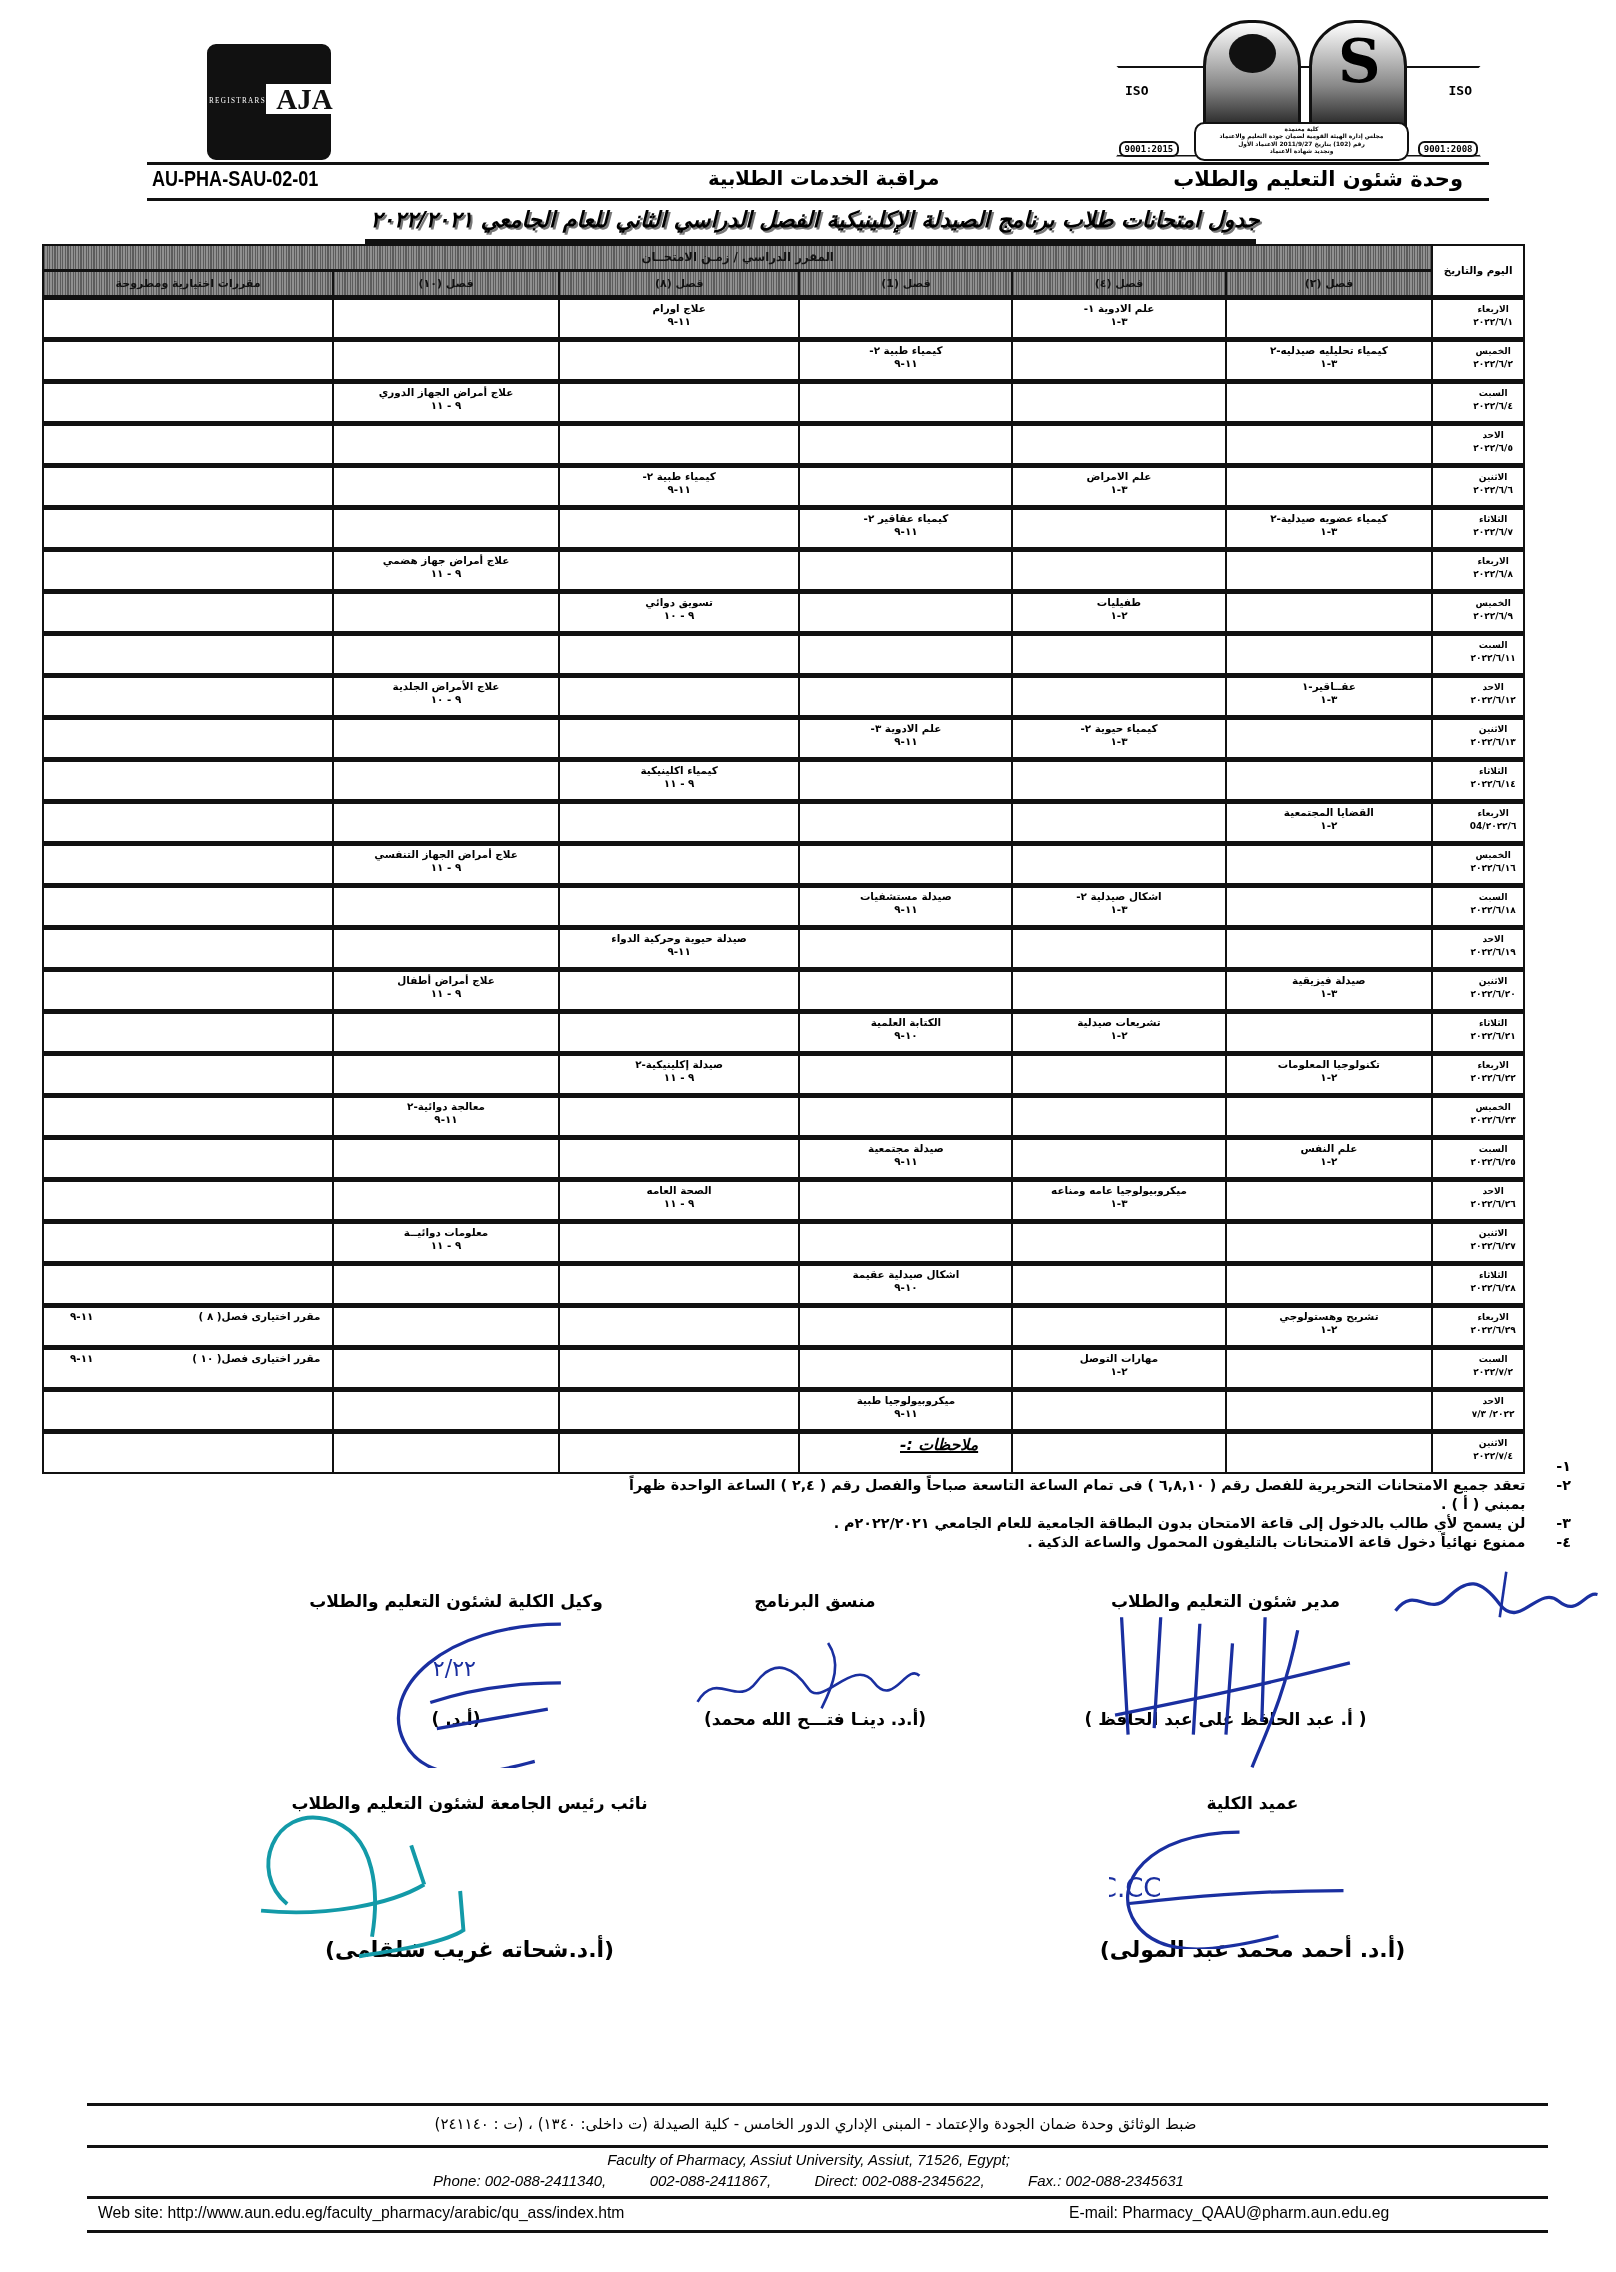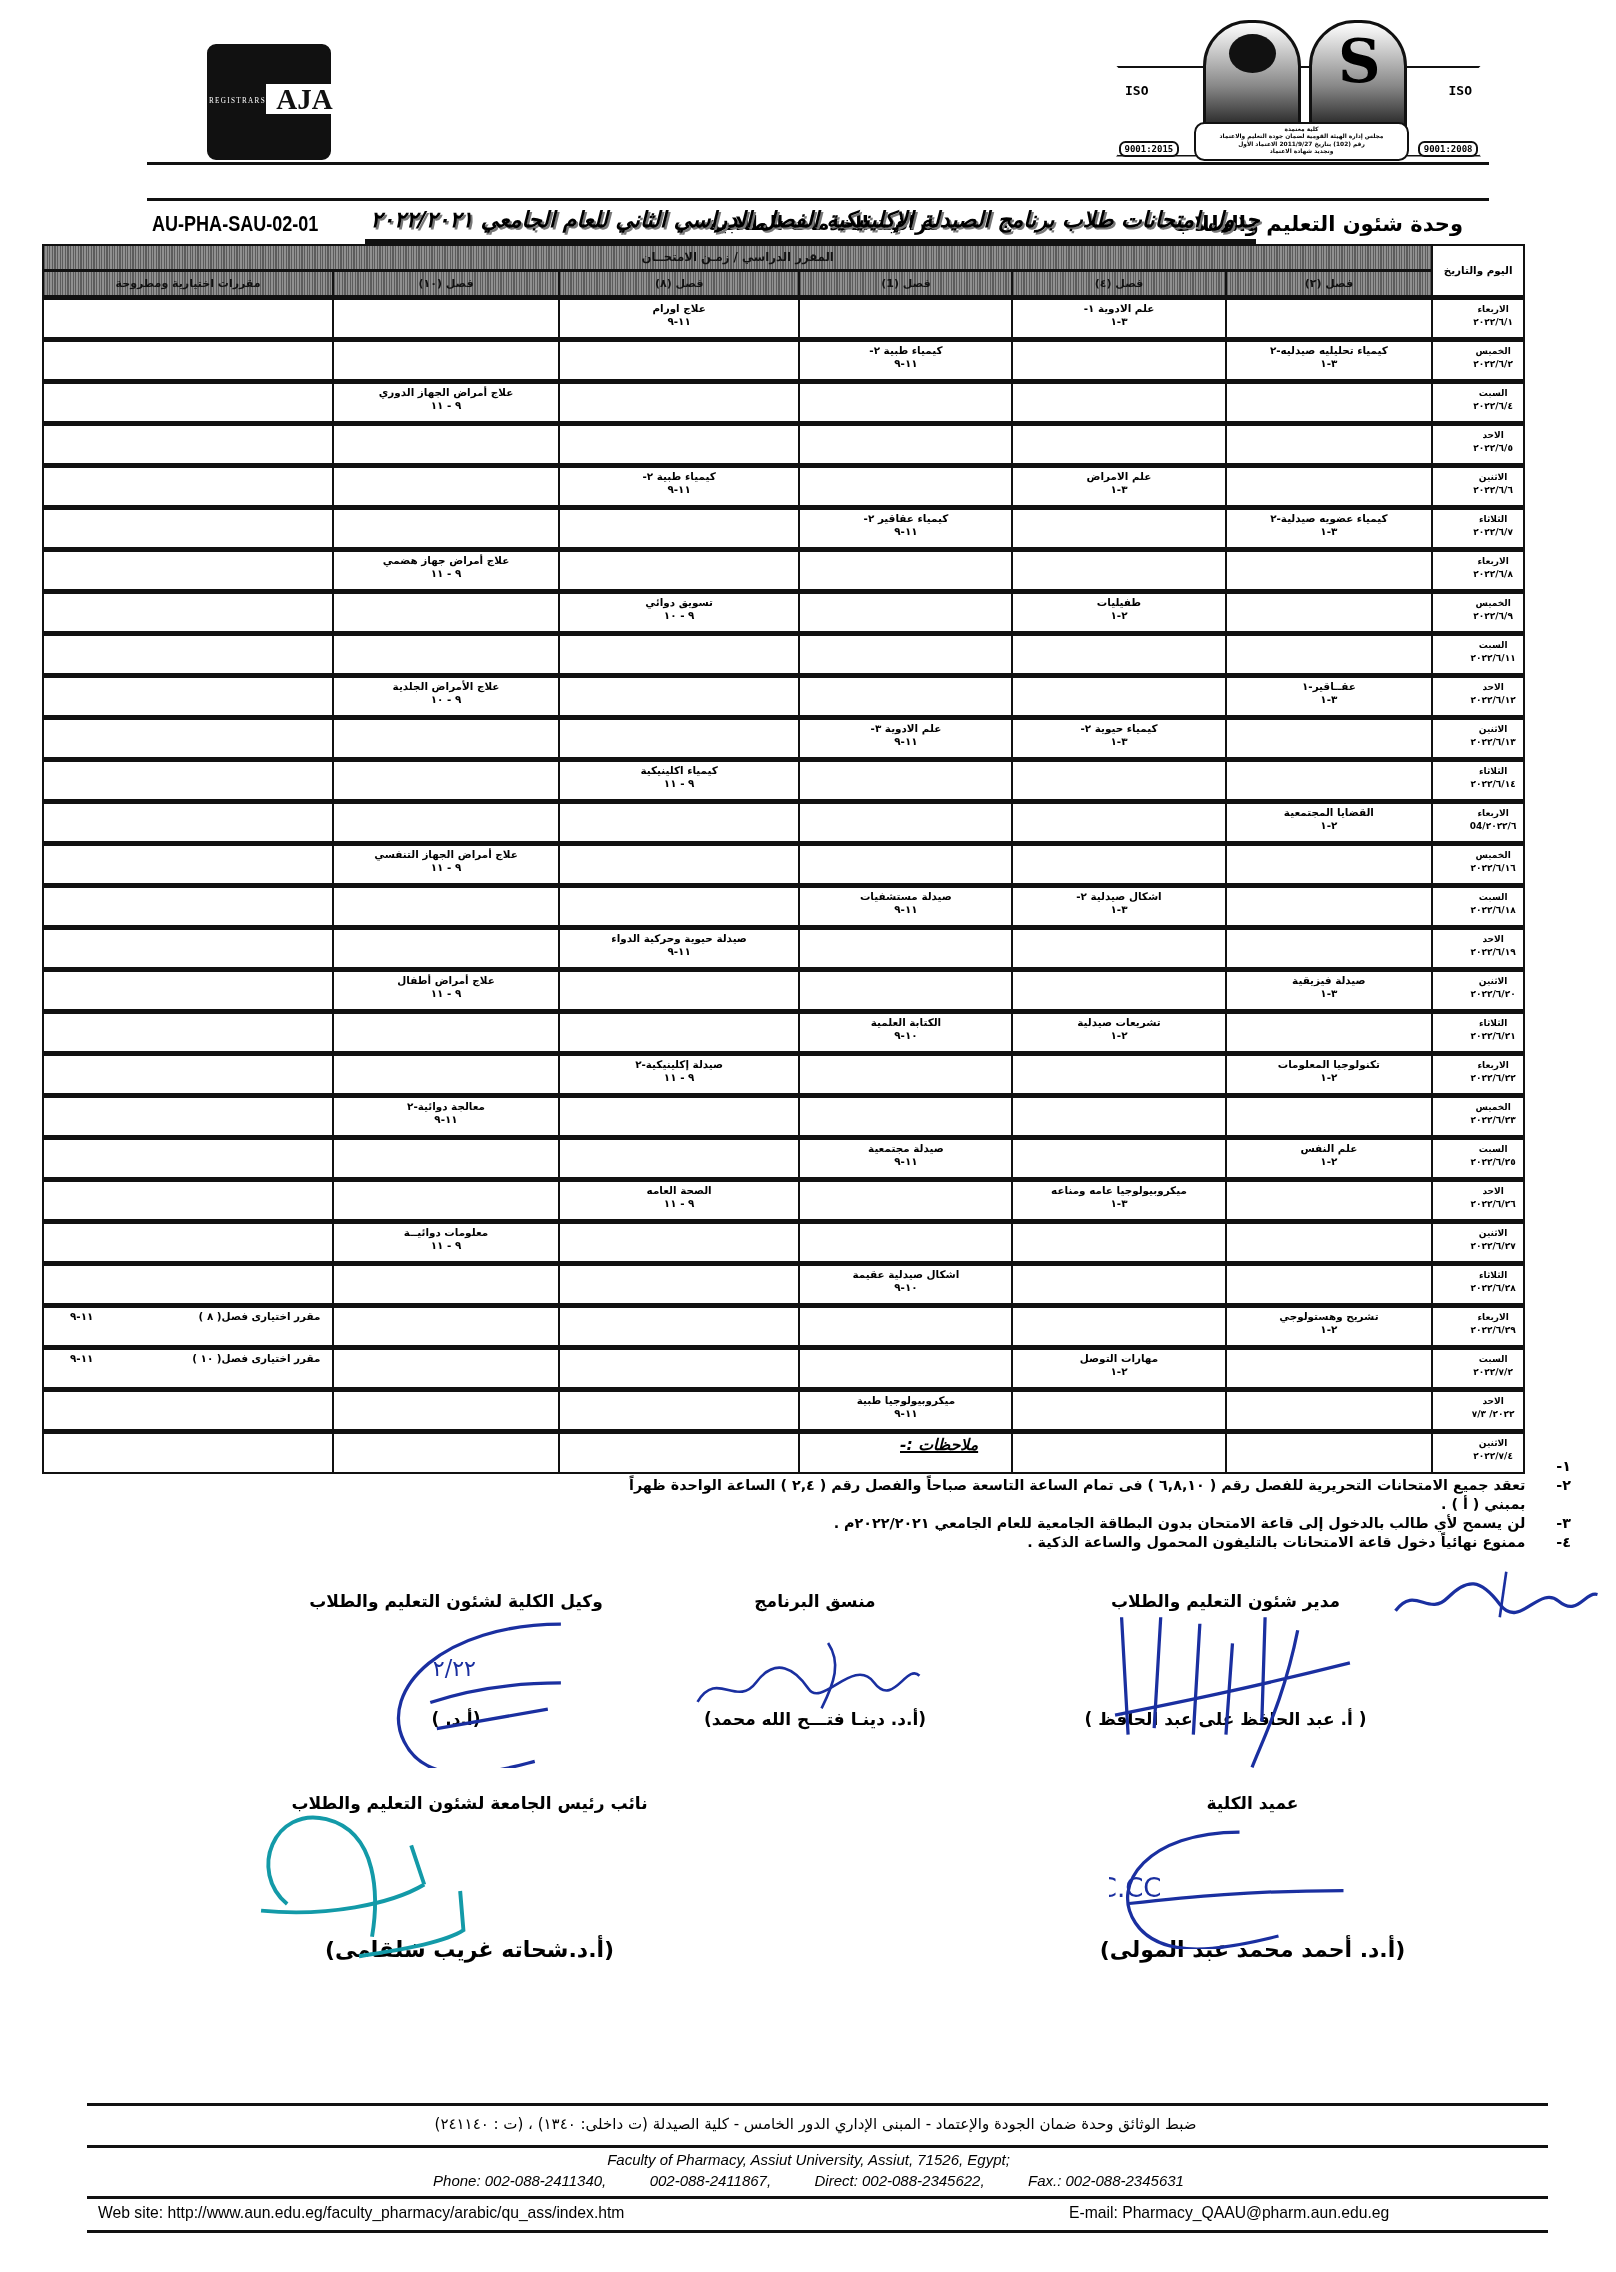--- a/index.html
+++ b/index.html
@@ -18,21 +18,21 @@
   .logo-right .iso { position: absolute; top: 63px; font-family: "DejaVu Sans Mono", monospace; font-weight: bold; font-size: 13px; }
   .logo-right .arch { position: absolute; top: 0; width: 98px; height: 111px; border: 3.3px solid #111; border-radius: 46px 46px 3.9px 3.9px; background: linear-gradient(#fff, #888 60%, #222); overflow: hidden; }
   .logo-right .arch.a1 { left: 87px; }
   .logo-right .arch.a2 { left: 193px; }
   .logo-right .arch .sun { position: absolute; left: 23px; top: 11.7px; width: 47px; height: 39px; border-radius: 50%; background: #111; }
   .logo-right .arch .snake { position: absolute; left: 26px; top: 9px; font-size: 59px; line-height: 59px; font-weight: bold; font-family: "DejaVu Serif", serif; }
   .logo-right .scroll { position: absolute; left: 78px; top: 102px; width: 215px; height: 39px; border: 2px solid #111; border-radius: 10.4px; background: #fff; font-size: 5.9px; text-align: center; line-height: 7.2px; padding-top: 2.6px; font-weight: bold; }
   .logo-right .cert { position: absolute; top: 121px; border: 2px solid #111; border-radius: 6.5px; font-family: "DejaVu Sans Mono", monospace; font-weight: bold; font-size: 9px; padding: 1.3px 3.9px; background: #fff; }
 
   .hdr-rule { position: absolute; left: 147px; width: 1342px; height: 3.3px; background: #111; }
-  .hdr-row { position: absolute; left: 147px; top: 166px; width: 1342px; height: 31px; margin-top: 45px; }
+  .hdr-row { position: absolute; left: 147px; top: 166px; width: 1342px; height: 31px; }
   .hdr-row .code { position: absolute; left: 5.2px; top: 0; font-family: "Liberation Sans", sans-serif; font-size: 22px; font-weight: bold; transform: scaleX(0.82); transform-origin: left; }
   .hdr-row .mid { position: absolute; left: 561px; top: 1.3px; font-size: 19.6px; font-weight: bold; }
   .hdr-row .right { position: absolute; right: 26px; top: 1.3px; font-size: 21px; font-weight: bold; }
 
   .title { position: absolute; left: 365px; top: 207px; width: 900px; text-align: center; font-size: 22px; font-weight: bold; font-style: italic; text-shadow: 2px 2px 0 #777; }
   .title-bar { position: absolute; left: 365px; top: 239px; width: 891px; height: 5.2px; background: #111; }
 
   
   .sched { position: absolute; left: 42px; top: 244px; width: 1483px; border-collapse: collapse; table-layout: fixed; }
   .sched td, .sched th { border: 2px solid #111; text-align: center; vertical-align: top; font-weight: bold; }

